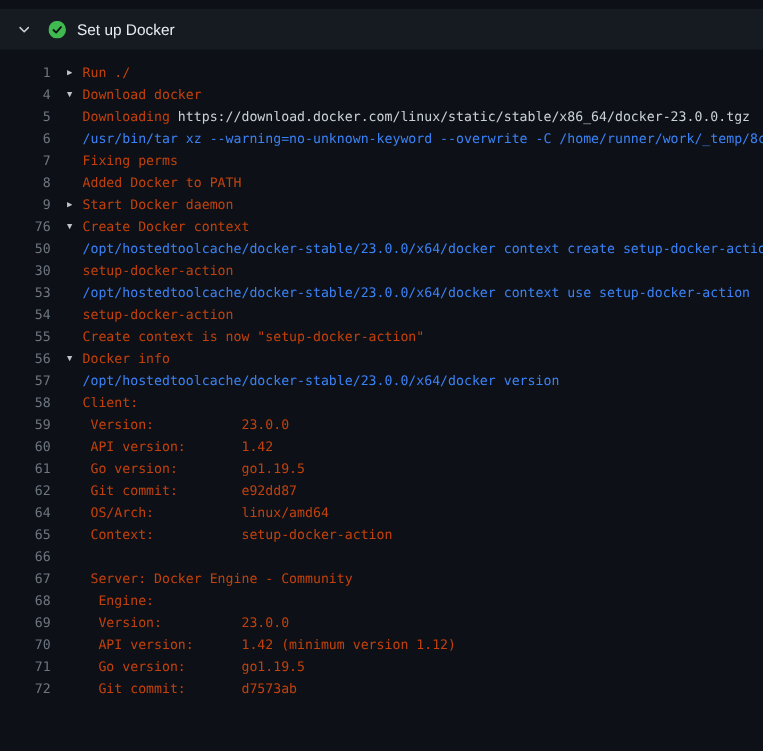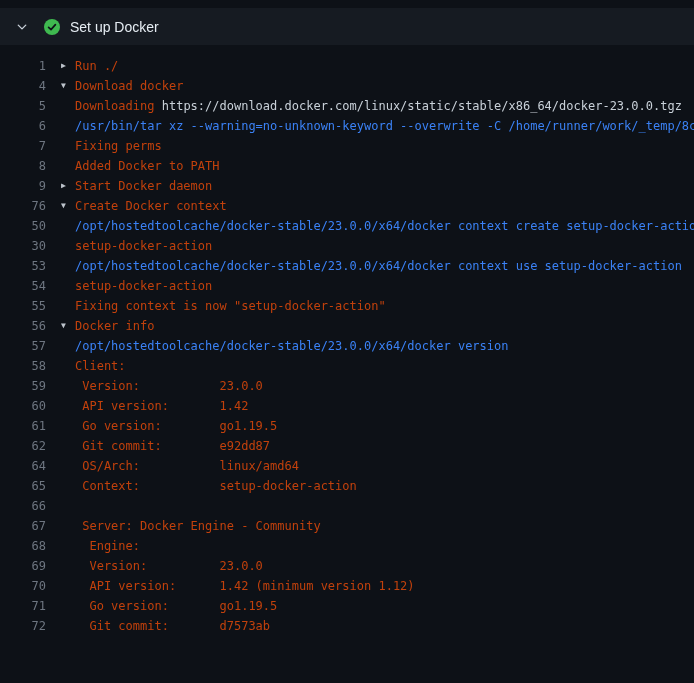--- a/index.html
+++ b/index.html
@@ -135,21 +135,21 @@
     <span class="content"><span class="seg-command">/opt/hostedtoolcache/docker-stable/23.0.0/x64/docker context use setup-docker-action</span></span>
   </div>
       <div class="log-line">
     <span class="num">54</span>
     <span class="marker"></span>
     <span class="content"><span class="seg-plain">setup-docker-action</span></span>
   </div>
       <div class="log-line">
     <span class="num">55</span>
     <span class="marker"></span>
-    <span class="content"><span class="seg-plain">Fixing context is now "setup-docker-action"</span></span>
+    <span class="content"><span class="seg-plain">Create context is now "setup-docker-action"</span></span>
   </div>
       <div class="log-line">
     <span class="num">56</span>
     <span class="marker">▼</span>
     <span class="content"><span class="seg-plain">Docker info</span></span>
   </div>
       <div class="log-line">
     <span class="num">57</span>
     <span class="marker"></span>
     <span class="content"><span class="seg-command">/opt/hostedtoolcache/docker-stable/23.0.0/x64/docker version</span></span>

